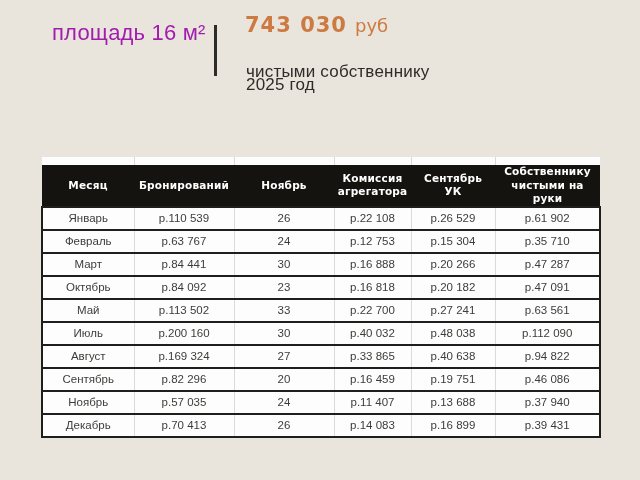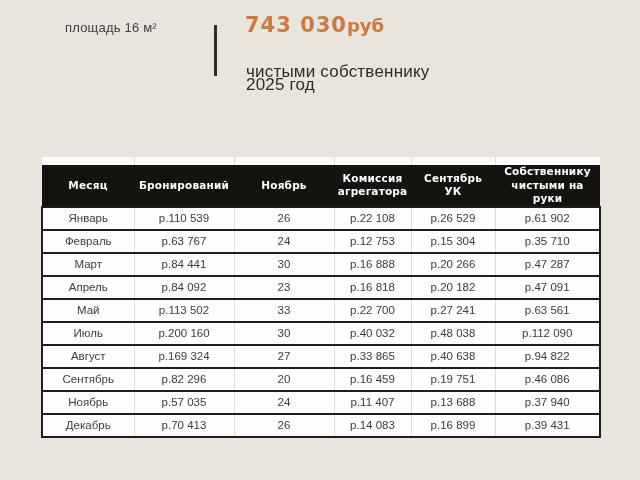--- a/index.html
+++ b/index.html
@@ -2,30 +2,30 @@
 <html style="--page-bg: #e9e5dc; --header-bg: #151310; --accent: #cd7a41;"><head>
 <meta charset="utf-8">
 <style>
   html,body{margin:0;padding:0}
   .page{
     position:relative;width:640px;height:480px;overflow:hidden;
     background:var(--page-bg,#e9e5dc);
     font-family:"Liberation Sans",sans-serif;
   }
   
-  .area-label{position:absolute;left:65px;top:20px;font-size:13px;color:#404040;letter-spacing:.2px}
+  .area-label{position:absolute;left:52px;top:20px;font-size:22px;color:#a21caf;letter-spacing:.2px}
   .divider{position:absolute;left:214px;top:25px;width:3px;height:51px;background:#2e2c28}
   .amount-wrap{position:absolute;left:245px;top:13px;white-space:nowrap}
   .amount{
     font-family:"DejaVu Sans",sans-serif;font-weight:800;font-size:21px;
     color:var(--accent,#cd7a41);letter-spacing:1px;
   }
   .currency{
-    font-family:"DejaVu Sans",sans-serif;font-weight:700;font-size:18px;
-    color:var(--accent,#cd7a41);
+    font-family:"DejaVu Sans",sans-serif;font-weight:400;font-size:18px;
+    color:var(--accent,#cd7a41);margin-left:8px;
   }
   .subtitle{position:absolute;left:246px;font-size:17px;color:#2e2c28;letter-spacing:.2px}
   .sub1{top:62px}
   .sub2{top:75px}
   
   .data-table{
     position:absolute;left:41px;top:157px;width:558px;
     border-collapse:collapse;table-layout:fixed;
   }
   .col-month{width:92px}
@@ -111,21 +111,21 @@
         </tr>
         <tr>
           <td>Март</td>
           <td>р.84 441</td>
           <td>30</td>
           <td>р.16 888</td>
           <td>р.20 266</td>
           <td>р.47 287</td>
         </tr>
         <tr>
-          <td>Апрель</td>
+          <td>Октябрь</td>
           <td>р.84 092</td>
           <td>23</td>
           <td>р.16 818</td>
           <td>р.20 182</td>
           <td>р.47 091</td>
         </tr>
         <tr>
           <td>Май</td>
           <td>р.113 502</td>
           <td>33</td>

